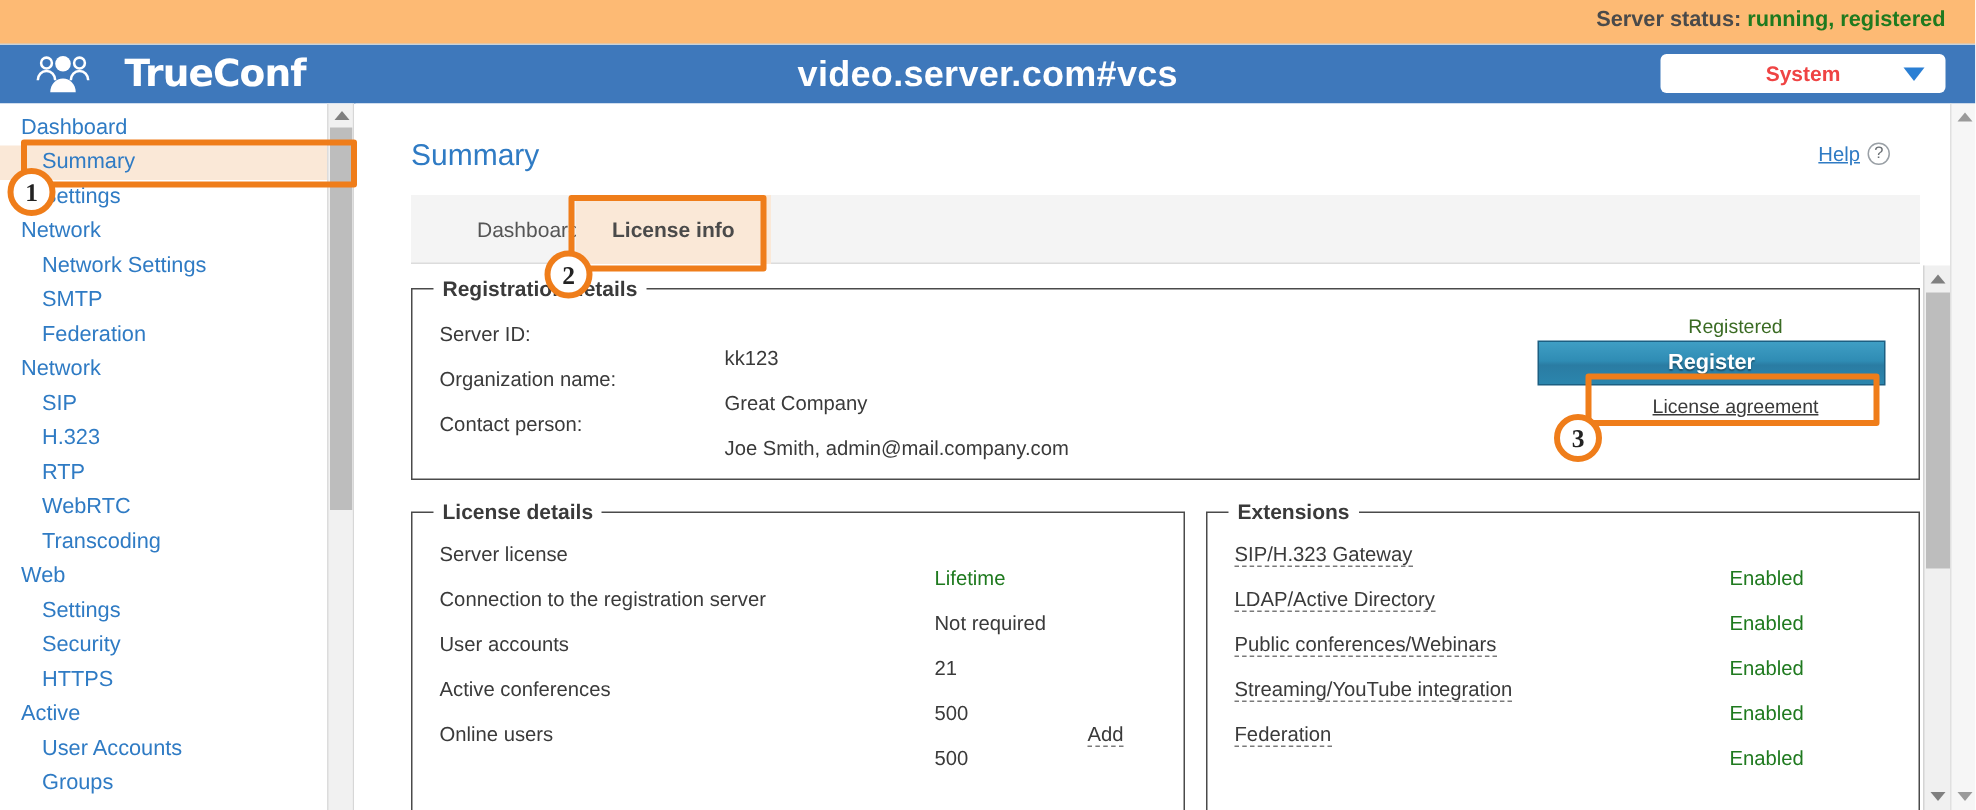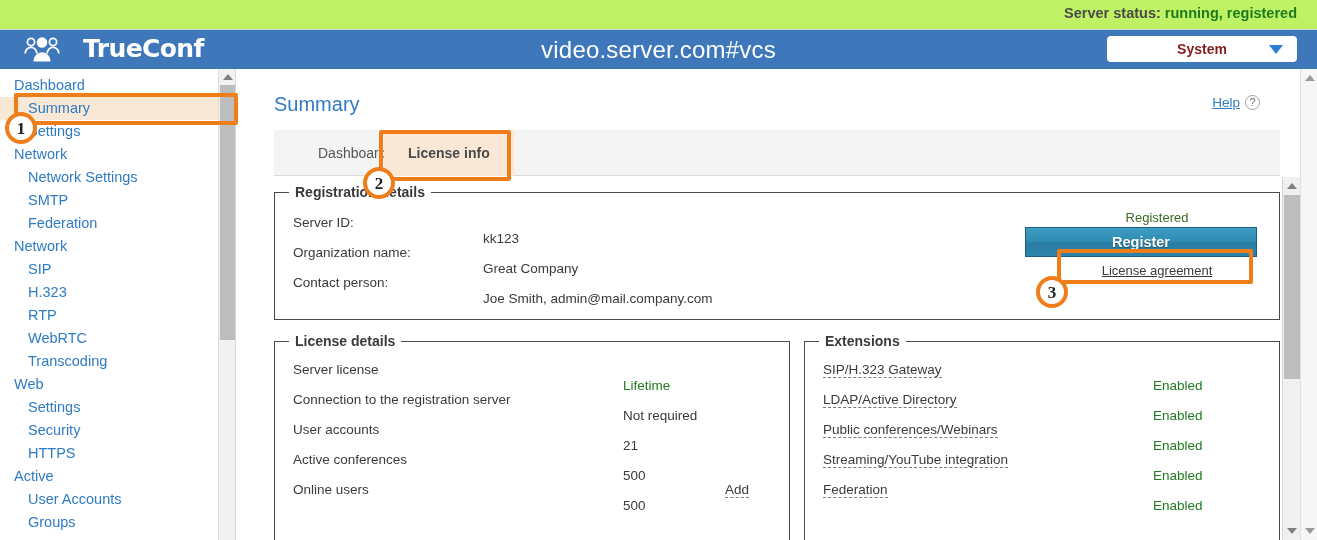--- a/index.html
+++ b/index.html
@@ -17,21 +17,21 @@
     height: 540px;
     overflow: hidden;
     background: #ffffff;
   }
 
   
   .status-strip {
     position: absolute;
     left: 0; top: 0;
     width: 1317px; height: 30px;
-    background: #bef264;
+    background: #fdba74;
     border-bottom: 1px solid #c9d2d8;
   }
   .status-text {
     position: absolute;
     right: 20px; top: 5px;
     font-size: 14.5px;
     font-weight: bold;
     color: #4a4a4a;
     white-space: nowrap;
   }
@@ -59,38 +59,38 @@
     letter-spacing: -0.6px;
     font-family: "DejaVu Sans", sans-serif;
   }
   .header-title {
     position: absolute;
     left: 0; top: 6px;
     width: 1317px;
     text-align: center;
     color: #ffffff;
     font-size: 24px;
-    font-weight: normal;
+    font-weight: bold;
     letter-spacing: 0.2px;
   }
   .sys-select {
     position: absolute;
     right: 20px; top: 6px;
     width: 190px; height: 26px;
     background: #ffffff;
     border-radius: 4px;
     display: flex;
     align-items: center;
     justify-content: center;
     position: absolute;
   }
   .sys-select-label {
     font-size: 14px;
     font-weight: bold;
-    color: #7f1d1d;
+    color: #ef4444;
   }
   .sys-caret {
     position: absolute;
     right: 14px; top: 9px;
     width: 0; height: 0;
     border-left: 7px solid transparent;
     border-right: 7px solid transparent;
     border-top: 9px solid #2a7fd4;
   }
 

